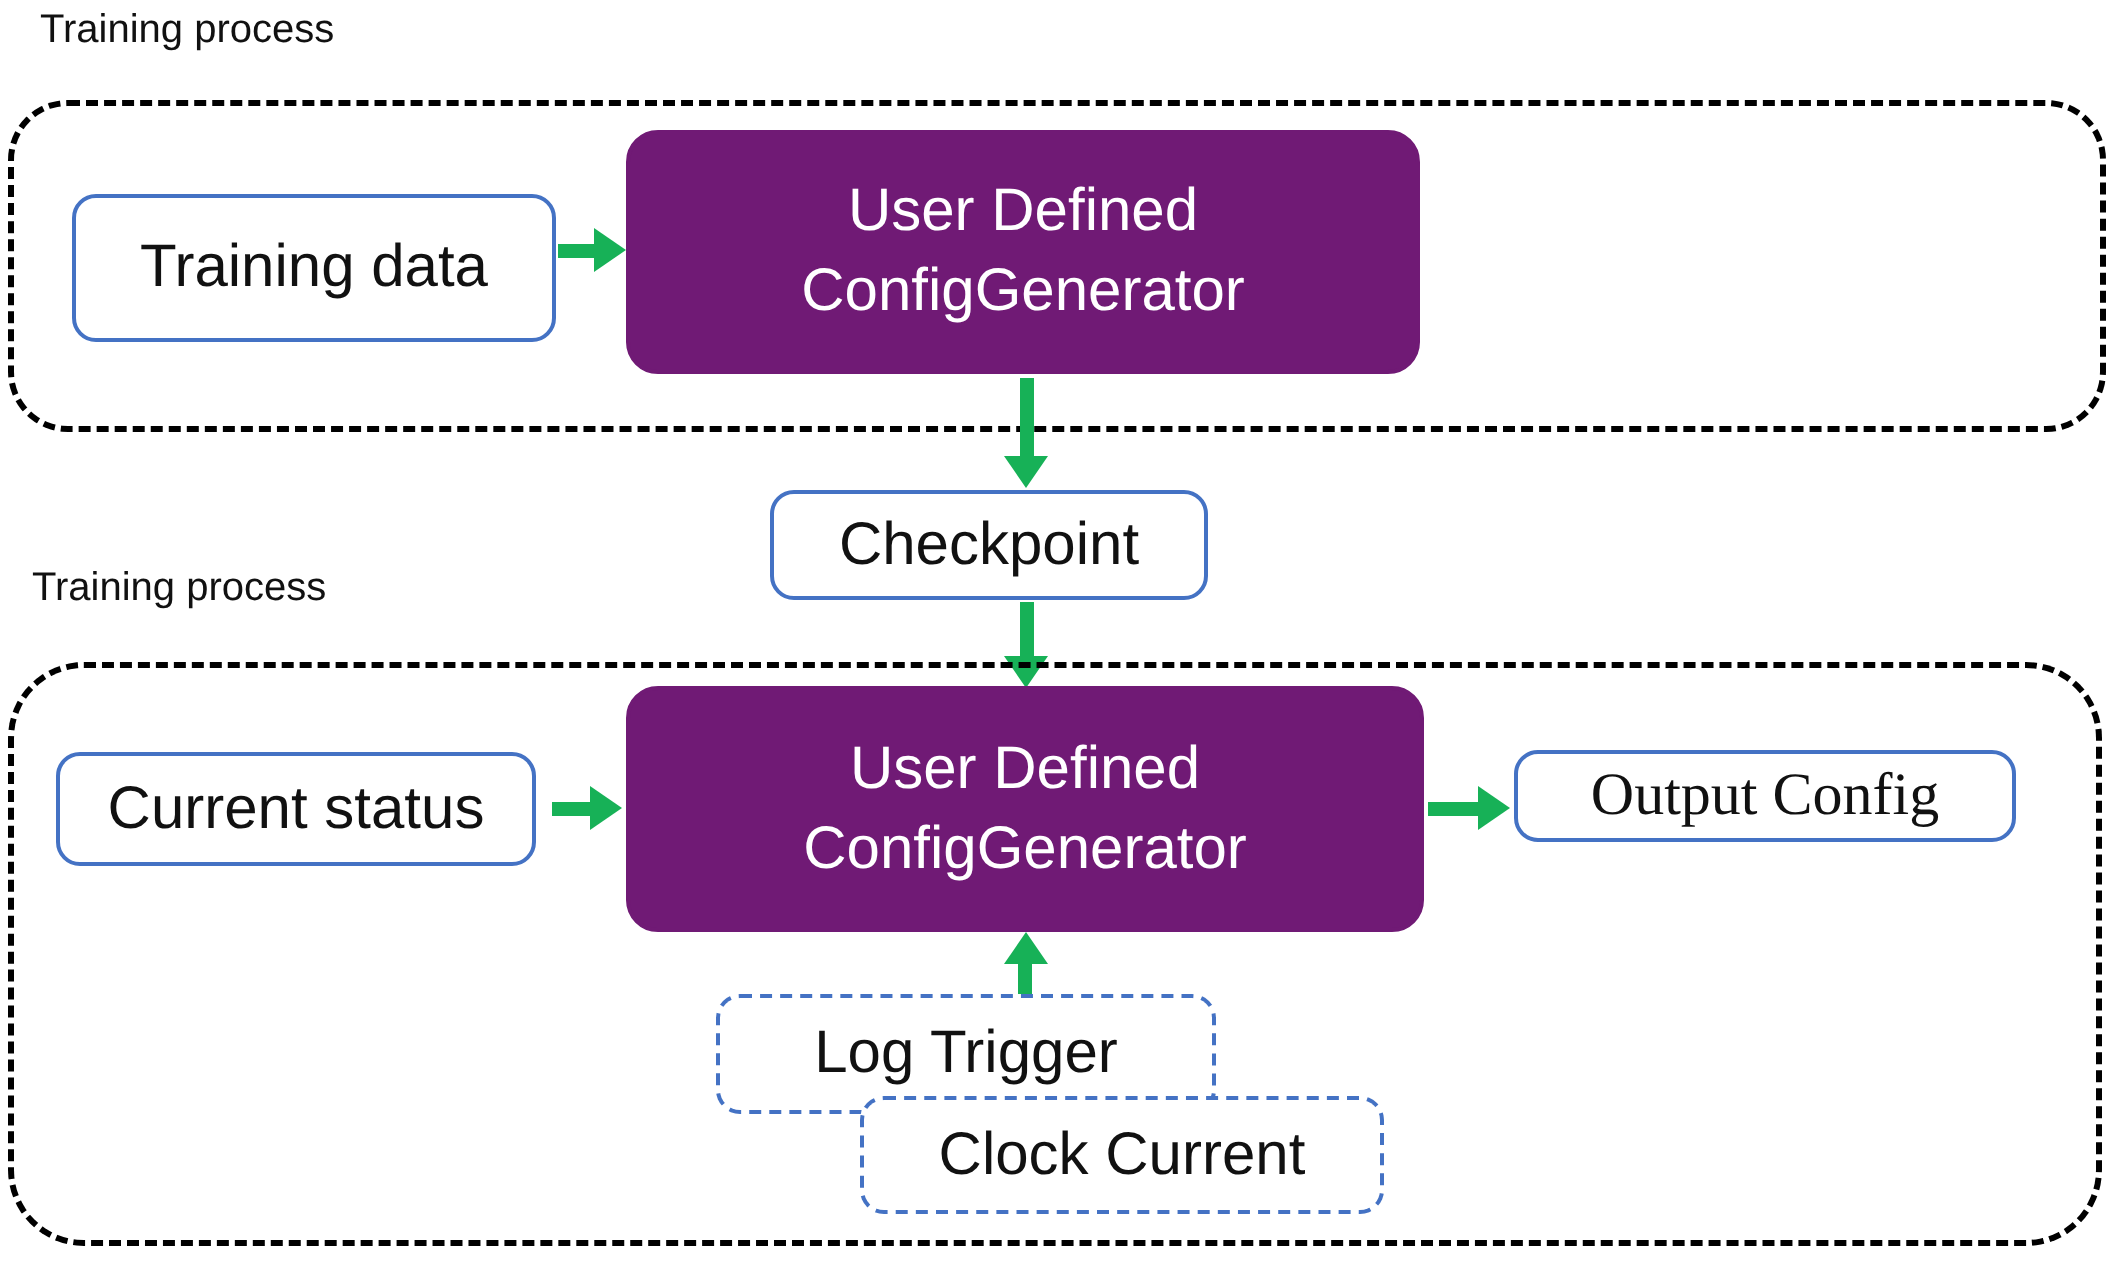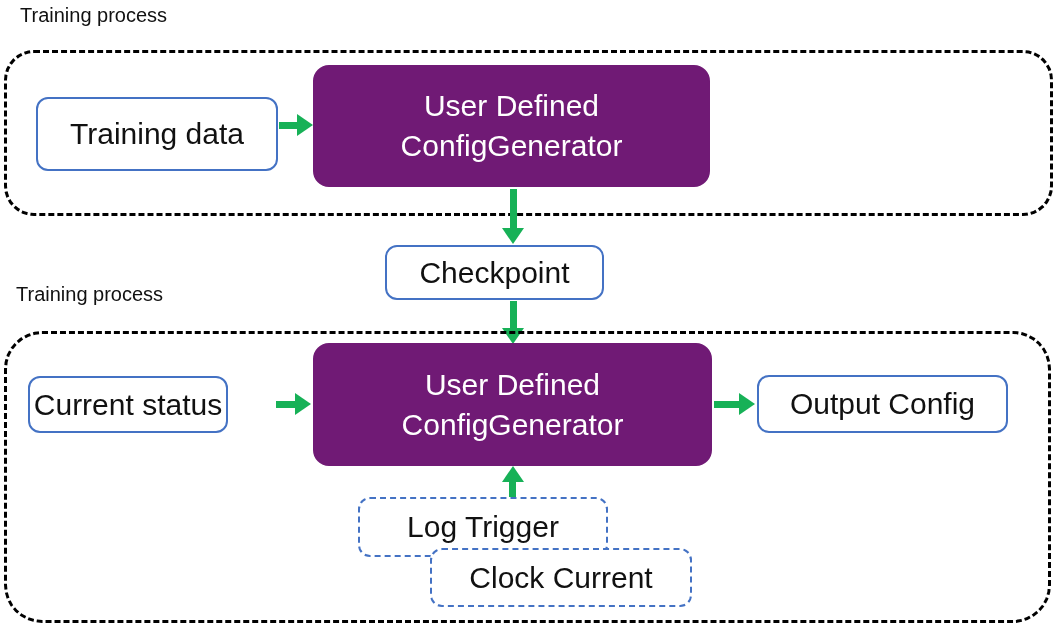--- a/index.html
+++ b/index.html
@@ -116,30 +116,30 @@
 
   <div>
     <div class="shaft-v" style="left:510px; top:301px; height:29px;"></div>
     <div class="head-down" style="left:502px; top:328px;"></div>
   </div>
 
   <div class="section-label" style="left:16px; top:283px;">Training process</div>
 
   <div class="container-dashed" style="left:4px; top:331px; width:1047px; height:292px; border-radius:38px;"></div>
 
-  <div class="node node-light" style="left:28px; top:376px; width:200px; height:57px;">
+  <div class="node node-light" style="left:28px; top:376px; width:240px; height:57px;">
     <span>Current status</span>
   </div>
 
   <div class="node node-blue" style="left:313px; top:343px; width:399px; height:123px;">
     <span>User Defined</span>
     <span>ConfigGenerator</span>
   </div>
 
-  <div class="node node-light" style="left:757px; top:375px; width:251px; height:58px;">
+  <div class="node node-light" style="left:757px; top:375px; width:251px; height:46px;font-family:Liberation Serif, serif;">
     <span>Output Config</span>
   </div>
 
   <div>
     <div class="shaft-h" style="left:276px; top:401px; width:21px;"></div>
     <div class="head-right" style="left:295px; top:393px;"></div>
   </div>
 
   <div>
     <div class="shaft-h" style="left:714px; top:401px; width:27px;"></div>

